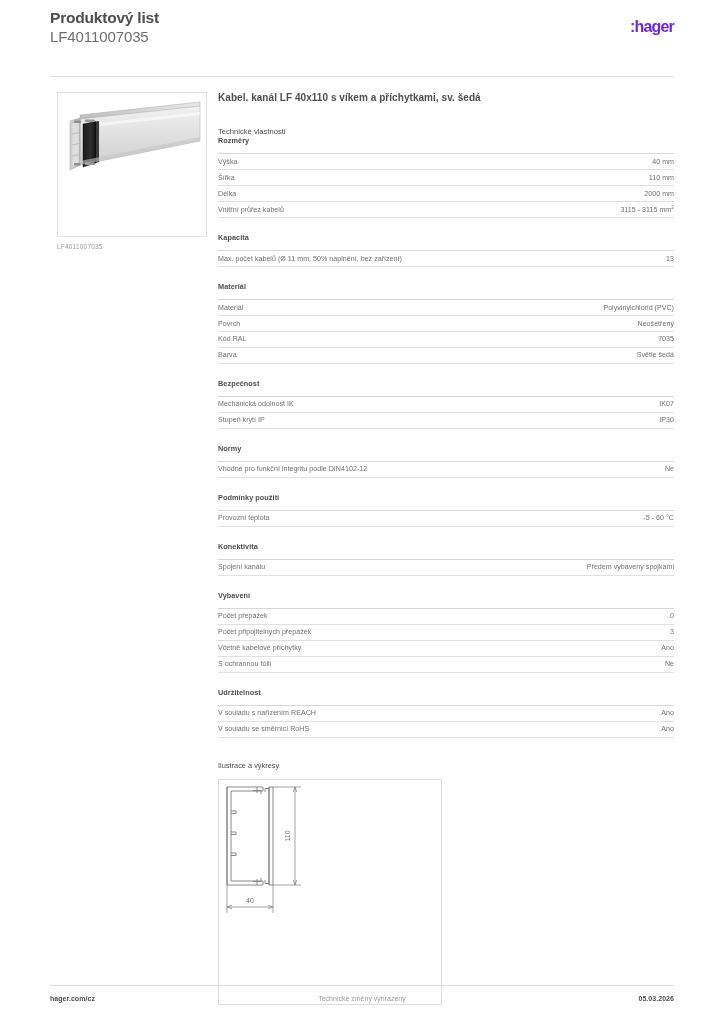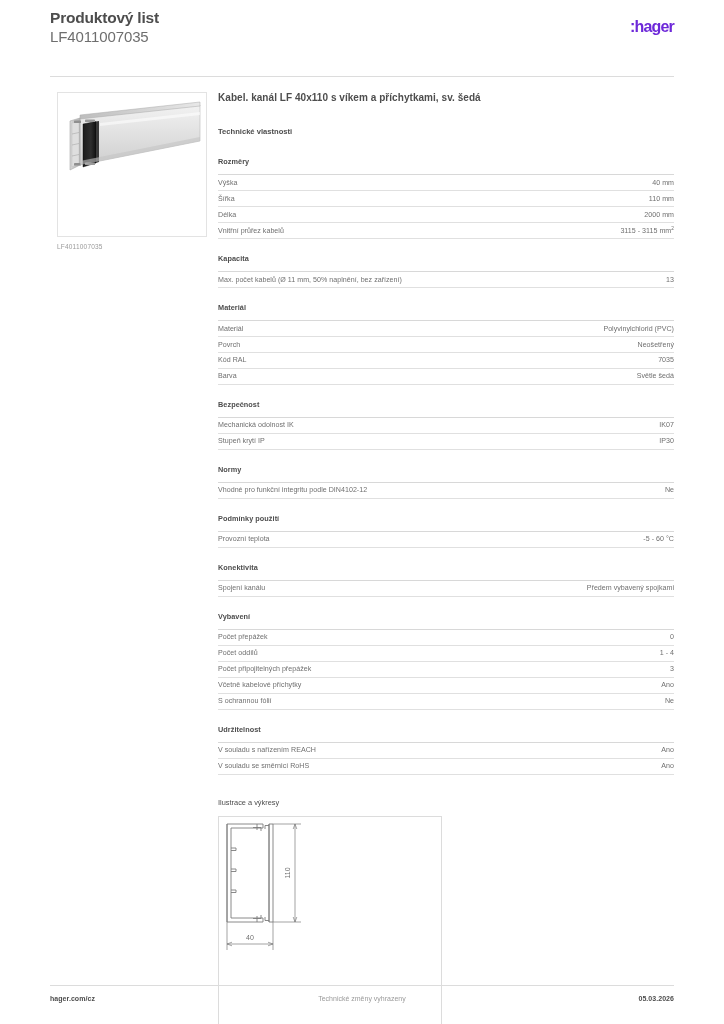--- a/index.html
+++ b/index.html
@@ -93,23 +93,22 @@
   }
   .product-name {
     font-size: 10px;
     font-weight: bold;
     color: #4d4d4d;
     letter-spacing: 0.05px;
     margin-bottom: 24px;
   }
   .tech-head {
     font-size: 7.6px;
-    font-weight: bold;
+    font-weight: normal;
     color: #4d4d4d;
-    margin-bottom: 21px;
   }
   .section { margin-bottom: 0; }
   .section-title {
     font-size: 7.3px;
     font-weight: bold;
     color: #4d4d4d;
     padding-bottom: 8px;
     border-bottom: 1px solid #d8d8d8;
     letter-spacing: 0.05px;
   }
@@ -334,24 +333,20 @@
   </div>
   <div class="section-gap"></div>
 
   <div class="section">
     <div class="section-title">Vybavení</div>
     <div class="row">
       <span class="lbl">Počet přepážek</span>
       <span class="val">0</span>
     </div>
     <div class="row">
-      <span class="lbl">Počet oddílů</span>
-      <span class="val">1 - 4</span>
-    </div>
-    <div class="row">
       <span class="lbl">Počet připojitelných přepážek</span>
       <span class="val">3</span>
     </div>
     <div class="row">
       <span class="lbl">Včetně kabelové příchytky</span>
       <span class="val">Ano</span>
     </div>
     <div class="row">
       <span class="lbl">S ochrannou fólií</span>
       <span class="val">Ne</span>

